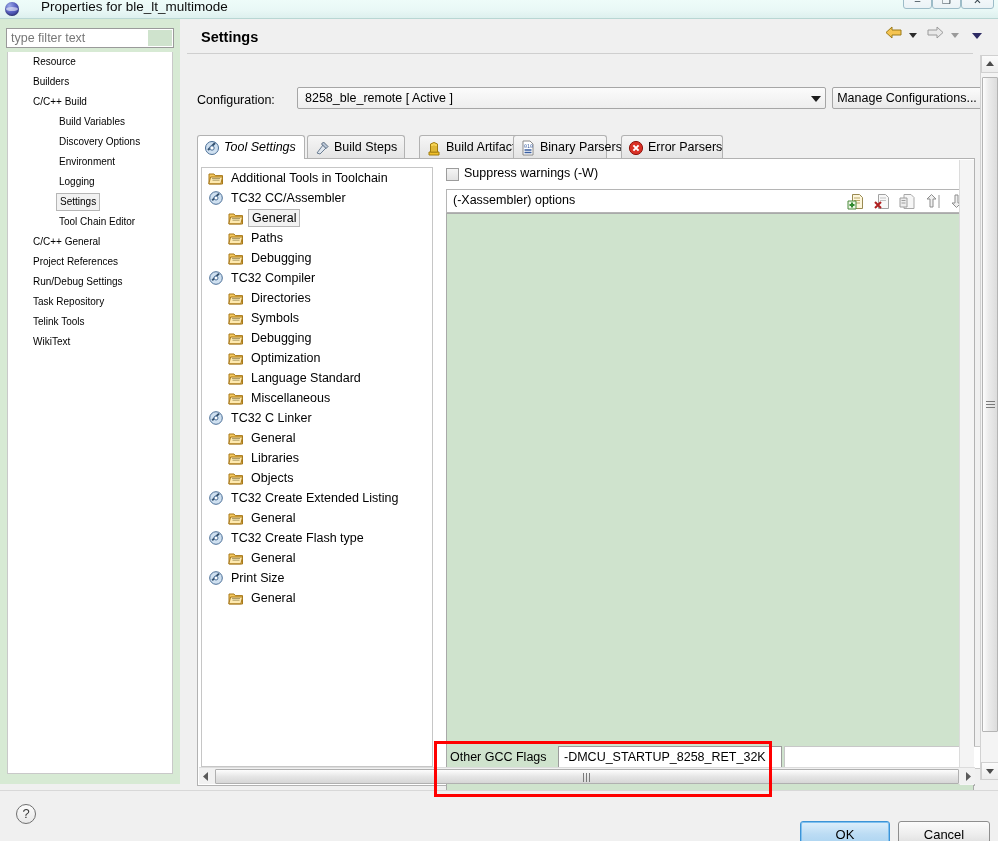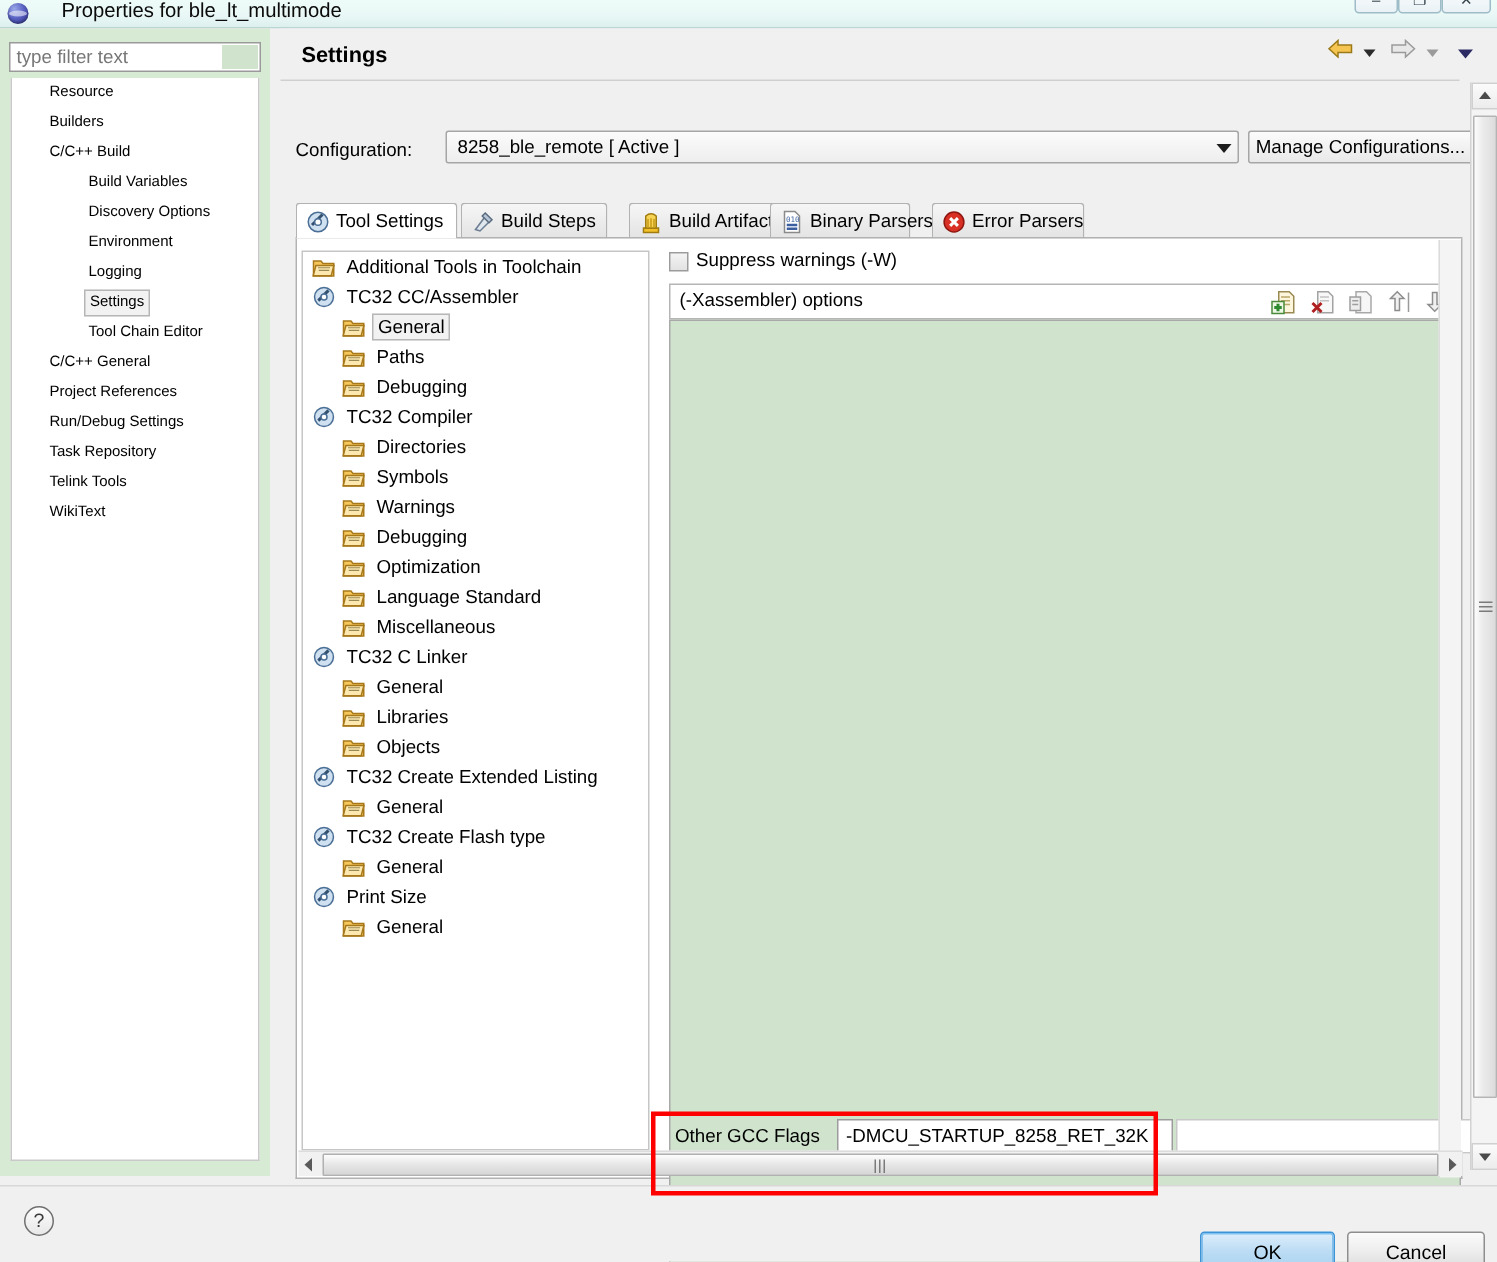--- a/index.html
+++ b/index.html
@@ -393,21 +393,21 @@
     </div>
 
     <div id="cfg-label">Configuration:</div>
     <div id="cfg-combo">
       <div class="cval">8258_ble_remote  [ Active ]</div>
       <div class="cbtn"></div>
     </div>
     <div id="manage-btn">Manage Configurations...</div>
 
     <div id="tabs">
-        <div class="tab active" style="left: 0px; width: 108px;"><span class="ticon"><svg width="16" height="16" viewBox="0 0 16 16">
+        <div class="tab active" style="left: 0px; width: 108px; font-style: italic;"><span class="ticon"><svg width="16" height="16" viewBox="0 0 16 16">
               <circle cx="8" cy="8" r="6.5" fill="#cfe0f0" stroke="#4a6e96"></circle>
               <path d="M4,10 L11,3" stroke="#33506e" stroke-width="2"></path>
               <circle cx="8" cy="8" r="2.2" fill="#fff" stroke="#4a6e96"></circle>
             </svg></span><span>Tool Settings</span></div>
         <div class="tab" style="left: 110px; width: 98px;"><span class="ticon"><svg width="16" height="16" viewBox="0 0 16 16">
               <path d="M3,13 L9,5 L12,8 L6,14 Z" fill="#dfe6ee" stroke="#6b7d92"></path>
               <path d="M9.5,2 L14,6.5 L12,8.5 L7.5,4 Z" fill="#b9c6d6" stroke="#5a6b80"></path>
             </svg></span><span>Build Steps</span></div>
         <div class="tab" style="left: 210px; width: 104px; margin-left: 12px;"><span class="ticon"><svg width="16" height="16" viewBox="0 0 16 16">
               <path d="M3,12 h10 v3 h-10 z" fill="#f1c02a" stroke="#a07c10"></path>
@@ -462,25 +462,20 @@
           <div class="ttnode child"><span class="ticonbox"><svg width="16" height="16" viewBox="0 0 16 16">
                 <path d="M1,4 h5 l1.3,1.6 h7.2 v8.4 h-13.5 z" fill="#f6c85c" stroke="#a8791b"></path>
                 <path d="M2.6,7 h12 l-1.8,6.8 h-12 z" fill="#fde9b0" stroke="#a8791b"></path>
                 <path d="M4,8.5 h8 M4.5,10.2 h7" stroke="#9c8a55" stroke-width=".8"></path>
               </svg></span><span class="ttlabel">Directories</span></div>
           <div class="ttnode child"><span class="ticonbox"><svg width="16" height="16" viewBox="0 0 16 16">
                 <path d="M1,4 h5 l1.3,1.6 h7.2 v8.4 h-13.5 z" fill="#f6c85c" stroke="#a8791b"></path>
                 <path d="M2.6,7 h12 l-1.8,6.8 h-12 z" fill="#fde9b0" stroke="#a8791b"></path>
                 <path d="M4,8.5 h8 M4.5,10.2 h7" stroke="#9c8a55" stroke-width=".8"></path>
               </svg></span><span class="ttlabel">Symbols</span></div>
-          <div class="ttnode child"><span class="ticonbox"><svg width="16" height="16" viewBox="0 0 16 16">
-                <path d="M1,4 h5 l1.3,1.6 h7.2 v8.4 h-13.5 z" fill="#f6c85c" stroke="#a8791b"></path>
-                <path d="M2.6,7 h12 l-1.8,6.8 h-12 z" fill="#fde9b0" stroke="#a8791b"></path>
-                <path d="M4,8.5 h8 M4.5,10.2 h7" stroke="#9c8a55" stroke-width=".8"></path>
-              </svg></span><span class="ttlabel">Warnings</span></div>
           <div class="ttnode child"><span class="ticonbox"><svg width="16" height="16" viewBox="0 0 16 16">
                 <path d="M1,4 h5 l1.3,1.6 h7.2 v8.4 h-13.5 z" fill="#f6c85c" stroke="#a8791b"></path>
                 <path d="M2.6,7 h12 l-1.8,6.8 h-12 z" fill="#fde9b0" stroke="#a8791b"></path>
                 <path d="M4,8.5 h8 M4.5,10.2 h7" stroke="#9c8a55" stroke-width=".8"></path>
               </svg></span><span class="ttlabel">Debugging</span></div>
           <div class="ttnode child"><span class="ticonbox"><svg width="16" height="16" viewBox="0 0 16 16">
                 <path d="M1,4 h5 l1.3,1.6 h7.2 v8.4 h-13.5 z" fill="#f6c85c" stroke="#a8791b"></path>
                 <path d="M2.6,7 h12 l-1.8,6.8 h-12 z" fill="#fde9b0" stroke="#a8791b"></path>
                 <path d="M4,8.5 h8 M4.5,10.2 h7" stroke="#9c8a55" stroke-width=".8"></path>
               </svg></span><span class="ttlabel">Optimization</span></div>

